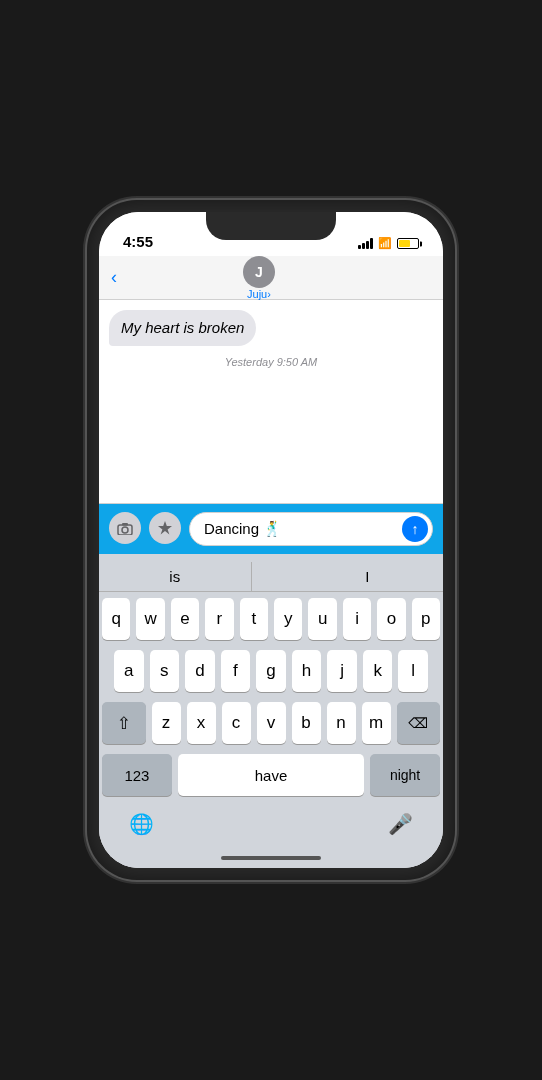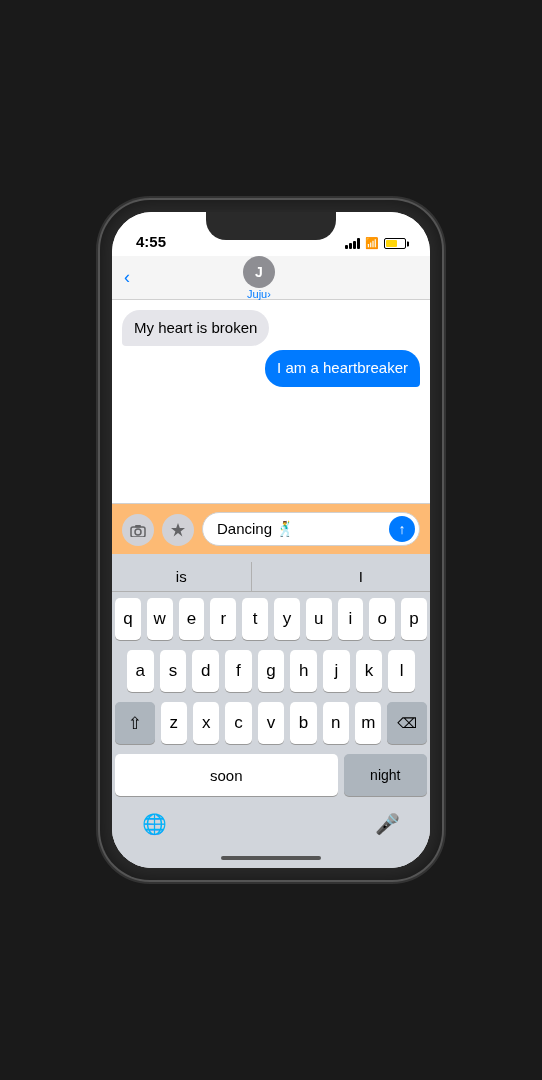--- a/index.html
+++ b/index.html
@@ -5,21 +5,21 @@
     * { box-sizing: border-box; margin: 0; padding: 0; }
     body {
       background: #1a1a1a;
       display: flex;
       justify-content: center;
       align-items: center;
       min-height: 100vh;
       font-family: -apple-system, 'SF Pro Text', 'Helvetica Neue', sans-serif;
     }
     .phone-frame {
-      width: 342px;
+      width: 368px;
       height: 680px;
       background: #2a2a2a;
       border-radius: 50px;
       position: relative;
       box-shadow: 0 0 0 2px #555, 0 0 0 4px #333, inset 0 0 20px rgba(0,0,0,0.5);
       overflow: hidden;
     }
     .phone-screen {
       position: absolute;
       top: 12px;
@@ -149,20 +149,21 @@
     }
     
     .messages-area {
       flex: 1;
       overflow-y: auto;
       padding: 10px 10px 6px;
       background: #fff;
       display: flex;
       flex-direction: column;
       gap: 4px;
+      font-style: italic;
     }
     .bubble-row {
       display: flex;
       flex-direction: column;
     }
     .bubble-row.sent {
       align-items: flex-end;
     }
     .bubble-row.received {
       align-items: flex-start;
@@ -186,25 +187,25 @@
       border-bottom-left-radius: 4px;
     }
     .timestamp {
       font-size: 11px;
       color: #8e8e93;
       text-align: center;
       margin: 6px 0 4px;
     }
     
     .input-bar {
-      background: #fdba74;
+      background: #0ea5e9;
       border-top: 0.5px solid #d0d0d0;
       padding: 8px 10px;
       display: flex;
-      align-items: flex-end;
+      align-items: flex-start;
       gap: 8px;
     }
     .input-icon-btn {
       width: 32px;
       height: 32px;
       border-radius: 50%;
       background: #d1d1d6;
       display: flex;
       align-items: center;
       justify-content: center;
@@ -371,24 +372,22 @@
       </div>
       <div class="nav-right"></div>
     </div>
 
     <div class="messages-area">
 
       <div class="bubble-row received">
         <div class="bubble received">My heart is broken</div>
       </div>
 
-
-      <div class="bubble-row sent">
-        <div class="bubble sent">I am a heartbreaker</div>
-      </div>
+      <div class="timestamp">Yesterday 9:50 AM</div>
+
 
 
 
     </div>
 
     <div class="input-bar">
       <div class="input-icon-btn">
         <svg width="16" height="13" viewBox="0 0 16 13" fill="none">
           <rect x="1" y="3" width="14" height="10" rx="2" stroke="#636366" stroke-width="1.5"></rect>
           <circle cx="8" cy="8" r="3" stroke="#636366" stroke-width="1.5"></circle>
@@ -446,21 +445,22 @@
         <div class="key">x</div>
         <div class="key">c</div>
         <div class="key">v</div>
         <div class="key">b</div>
         <div class="key">n</div>
         <div class="key">m</div>
         <div class="key dark wide" style="font-size:14px;">⌫</div>
       </div>
 
       <div class="key-row">
-        <div class="key space" style="font-size:15px;">soon</div>
+        <div class="key dark num action">123</div>
+        <div class="key space" style="font-size:15px;">have</div>
         <div class="key dark action" style="font-size:14px;">night</div>
       </div>
 
       <div class="bottom-bar">
         <span class="bottom-bar-icon">🌐</span>
         <span class="bottom-bar-icon">🎤</span>
       </div>
 
       <div class="home-indicator">
         <div class="home-bar"></div>

